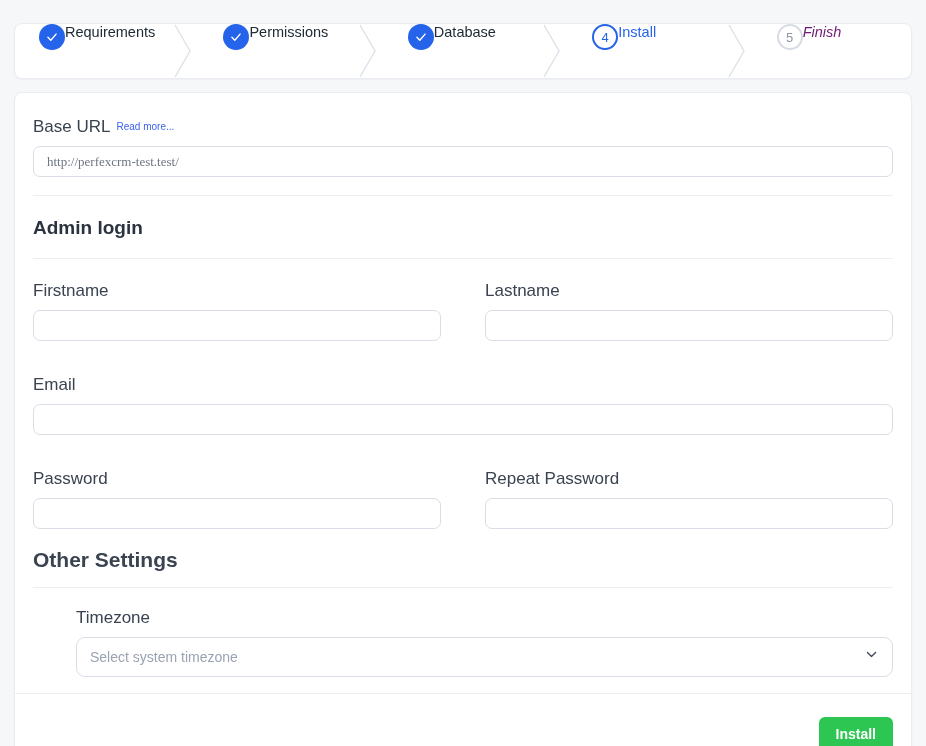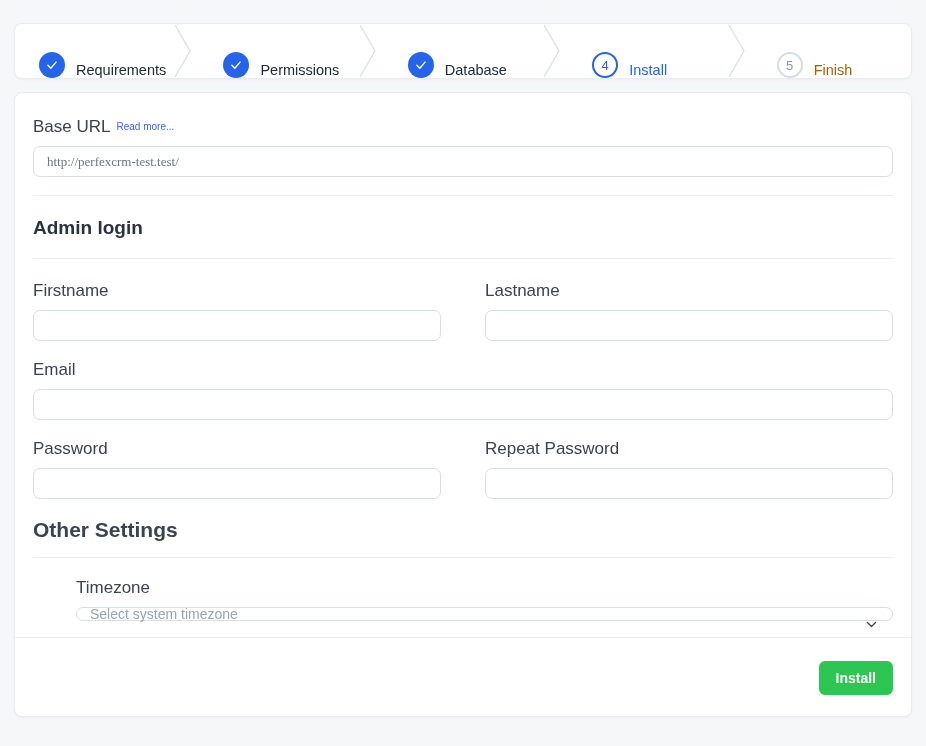--- a/index.html
+++ b/index.html
@@ -15,34 +15,34 @@
 
   .panel {
     background: #ffffff;
     border: 1px solid #e9ecf1;
     border-radius: 8px;
     box-shadow: 0 1px 2px rgba(16,24,40,.04);
   }
 
   
   .stepper { height: 56px; display: flex; align-items: stretch; overflow: hidden; }
-  .step { flex: 1 1 0; display: flex; align-items: flex-end; gap: 11px; padding-left: 24px; min-width: 0; cursor: default; }
+  .step { flex: 1 1 0; display: flex; align-items: flex-start; padding-left: 24px; min-width: 0; cursor: default; }
   .sep { flex: none; width: 26px; display: flex; align-items: stretch; }
   .sep svg { display: block; height: 100%; }
   .circle {
     width: 26px; height: 26px; border-radius: 50%;
     display: flex; align-items: center; justify-content: center; flex: none;
     font-size: 13px;
   }
   .step.completed .circle { background: #2563eb; }
   .step.active .circle { border: 2px solid #2563eb; color: #2563eb; background: #fff; }
   .step.upcoming .circle { border: 2px solid #d7dce4; color: #8b95a5; background: #fff; }
   .step-label { font-size: 14.5px; color: #212b36; white-space: nowrap; }
   .step.active .step-label { color: #2563eb; }
-  .step.upcoming .step-label { color: #a16207; }
+  .step.upcoming .step-label { color: #701a75; font-style: italic; }
 
   
   .main-panel { margin-top: 13px; }
   .content { padding: 24px 18px 0; }
 
   .form-label { display: block; font-size: 17px; color: #3a4350; margin-bottom: 9px; line-height: 20px; }
   .label-row { display: flex; gap: 6px; margin-bottom: 9px; line-height: 20px; }
   .label-row .form-label { margin-bottom: 0; }
   .link { color: #3e63f0; font-size: 10px; text-decoration: none; cursor: pointer; }
 
@@ -56,26 +56,26 @@
   .divider { border: 0; border-top: 1px solid #eceef2; margin: 0; }
   .hr-1 { margin-top: 18px; }
   .section-heading { font-size: 19px; font-weight: 600; color: #2b3340; margin: 20px 0 12px; line-height: 23px; }
   .hr-2 { margin-top: 19px; }
   .sub-heading { font-size: 21px; font-weight: 700; color: #3a4350; margin: 22px 0 0; line-height: 18px; }
   .hr-3 { margin-top: 18px; }
 
   .row-two { display: flex; gap: 44px; }
   .row-two .col { flex: 1 1 0; }
   .mt-20 { margin-top: 20px; margin-left: 43px; }
-  .mt-19 { margin-top: 19px; }
+  .mt-19 { margin-top: 34px; }
   .mt-22 { margin-top: 22px; }
 
   .select-box {
     position: relative; display: flex; align-items: center;
-    width: 100%; height: 14px;
+    width: 100%; height: 40px;
     border: 1px solid #d9dee6; border-radius: 9px;
     padding: 0 36px 0 13px; background: #fff; cursor: pointer;
   }
   .select-placeholder { font-size: 14px; color: #9aa3b2; }
   .select-chevron { position: absolute; right: 14px; top: 9px; }
 
   .footer {
     margin-top: 16px;
     border-top: 1px solid #eceef2;
     padding: 23px 18px 21px;

